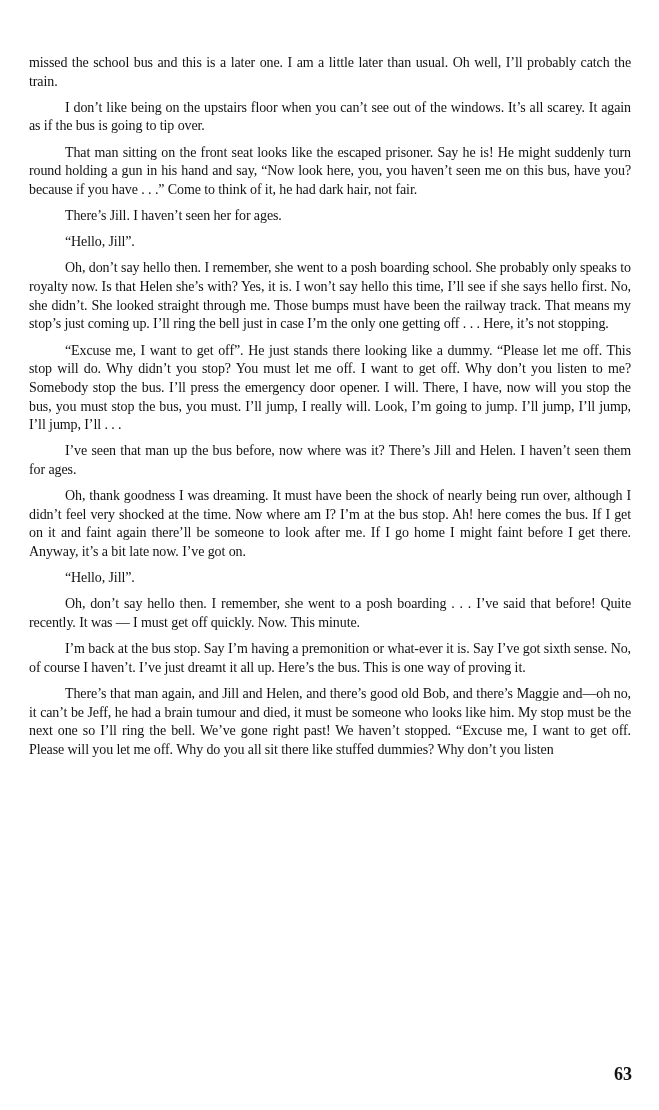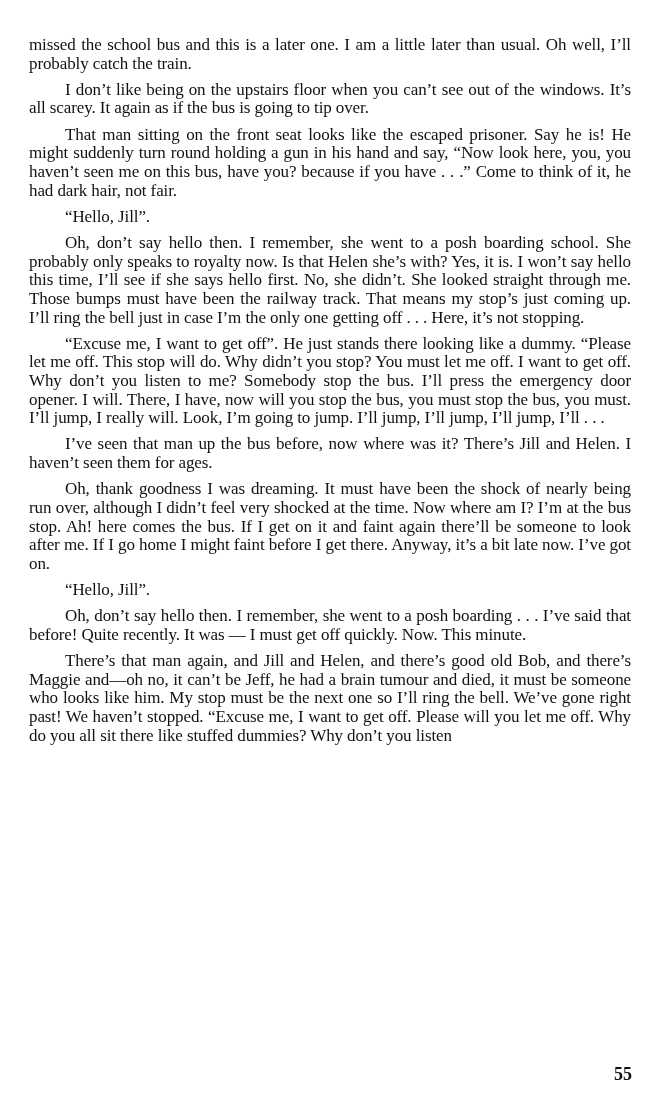--- a/index.html
+++ b/index.html
@@ -9,25 +9,25 @@
     }
     body {
       width: 659px;
       height: 1110px;
       position: relative;
       overflow: hidden;
     }
     .page {
       position: absolute;
       left: 29px;
-      top: 36px;
+      top: 54px;
       width: 602px;
       color: #111111;
       font-family: "Liberation Serif", "DejaVu Serif", serif;
-      font-size: 17px;
+      font-size: 14px;
       line-height: 18.65px;
       text-align: justify;
       letter-spacing: -0.1px;
     }
     .page p {
       margin: 0 0 7.5px 0;
       text-indent: 36px;
       hyphens: none;
     }
     .page p.continuation {
@@ -45,23 +45,25 @@
       color: #111111;
     }
   </style>
 </head>
 <body>
 
 <div class="page">
   <p class="continuation">missed the school bus and this is a later one.  I am a little later than usual.  Oh well, I’ll probably catch the train.</p>
   <p>I don’t like being on the upstairs floor when you can’t see out of the windows.  It’s all scarey.  It again as if the bus is going to tip over.</p>
   <p>That man sitting on the front seat looks like the escaped prisoner. Say he is!  He might suddenly turn round holding a gun in his hand and say, “Now look here, you, you haven’t seen me on this bus, have you? because if you have . . .”  Come to think of it, he had dark hair, not fair.</p>
+  <p>There’s Jill.  I haven’t seen her for ages.</p>
   <p>“Hello, Jill”.</p>
   <p>Oh, don’t say hello then.  I remember, she went to a posh boarding school.  She probably only speaks to royalty now.  Is that Helen she’s with?  Yes, it is.  I won’t say hello this time, I’ll see if she says hello first.  No, she didn’t.  She looked straight through me.  Those bumps must have been the railway track.  That means my stop’s just coming up.  I’ll ring the bell just in case I’m the only one getting off . . . Here, it’s not stopping.</p>
   <p>“Excuse me, I want to get off”.  He just stands there looking like a dummy.  “Please let me off.  This stop will do.  Why didn’t you stop? You must let me off.  I want to get off.  Why don’t you listen to me? Somebody stop the bus.  I’ll press the emergency door opener.  I will. There, I have, now will you stop the bus, you must stop the bus, you must.  I’ll jump, I really will.  Look, I’m going to jump.  I’ll jump, I’ll jump, I’ll jump, I’ll . . .</p>
   <p>I’ve seen that man up the bus before, now where was it?  There’s Jill and Helen.  I haven’t seen them for ages.</p>
   <p>Oh, thank goodness I was dreaming.  It must have been the shock of nearly being run over, although I didn’t feel very shocked at the time.  Now where am I?  I’m at the bus stop.  Ah! here comes the bus. If I get on it and faint again there’ll be someone to look after me.  If I go home I might faint before I get there.  Anyway, it’s a bit late now. I’ve got on.</p>
   <p>“Hello, Jill”.</p>
   <p>Oh, don’t say hello then.  I remember, she went to a posh boarding . . . I’ve said that before!  Quite recently.  It was — I must get off quickly.  Now.  This minute.</p>
+  <p>I’m back at the bus stop.  Say I’m having a premonition or what-ever it is.  Say I’ve got sixth sense.  No, of course I haven’t.  I’ve just dreamt it all up.  Here’s the bus.  This is one way of proving it.</p>
   <p>There’s that man again, and Jill and Helen, and there’s good old Bob, and there’s Maggie and—oh no, it can’t be Jeff, he had a brain tumour and died, it must be someone who looks like him.  My stop must be the next one so I’ll ring the bell.  We’ve gone right past!  We haven’t stopped.  “Excuse me, I want to get off.  Please will you let me off.  Why do you all sit there like stuffed dummies?  Why don’t you listen</p>
 </div>
 
-<div class="page-number">55</div>
+<div class="page-number">63</div>
 
 </body></html>

